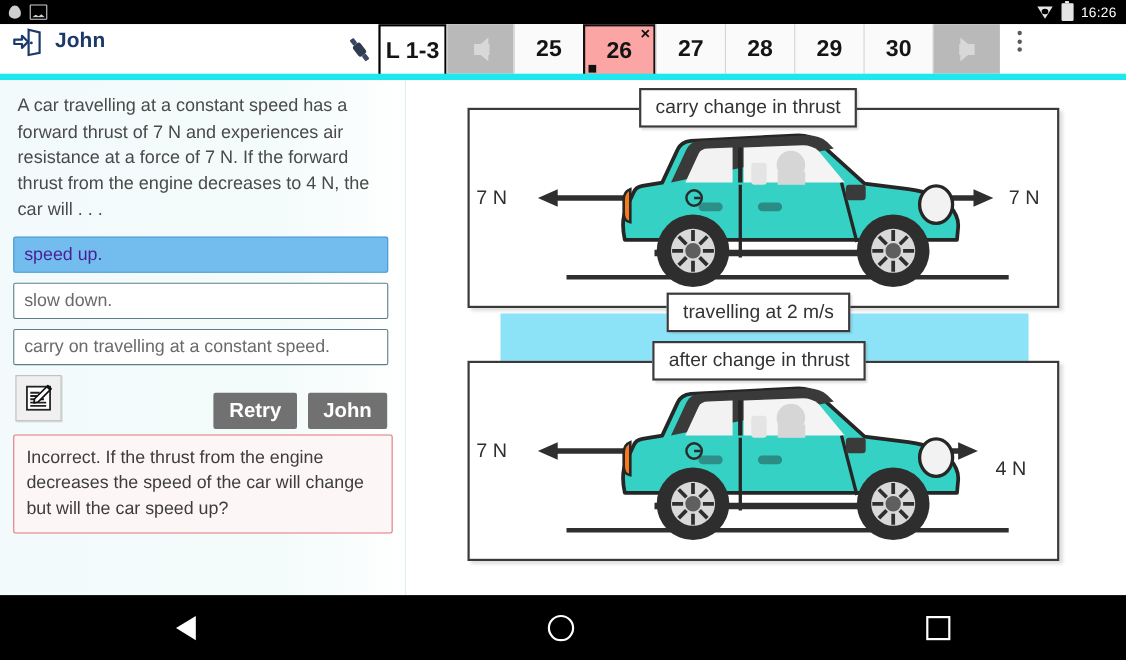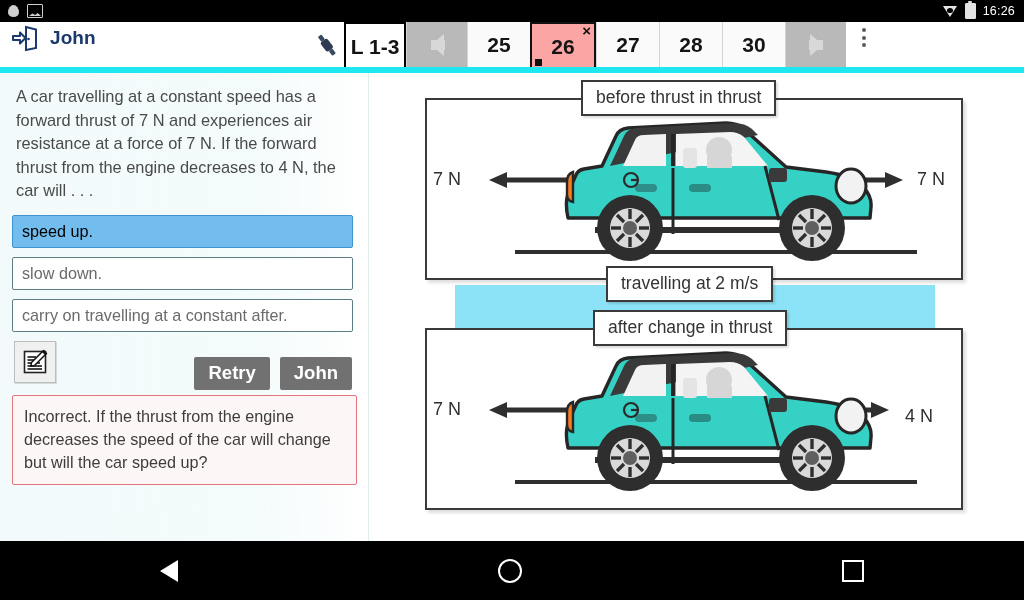--- a/index.html
+++ b/index.html
@@ -81,21 +81,21 @@
   }
   .qtext{
     font-size:16.4px;line-height:23.5px;color:#4a4a4a;margin:2px 0 12px 4px;
   }
   .opt{
     box-sizing:border-box;width:341px;min-height:33px;margin-bottom:9px;
     border:1px solid #5c7f86;background:#ffffff;border-radius:2px;
     display:flex;align-items:center;padding:0 9px;
     font-size:16.2px;color:#6a6a6a;
   }
-  .opt.sel{background:#72bdee;border-color:#3f94cf;color:#000000;}
+  .opt.sel{background:#72bdee;border-color:#3f94cf;color:#4c1d95;}
 
   .actionrow{display:flex;align-items:center;margin:9px 0 0 2px;height:42px;}
   .noteicon{
     width:40px;height:40px;background:#f0f0f0;border:1px solid #bdbdbd;
     box-shadow:1px 1px 0 rgba(0,0,0,.12);
     display:flex;align-items:center;justify-content:center;flex:none;
   }
   .btns{margin-left:auto;display:flex;gap:10px;padding-right:4px;margin-top:24px;}
   .btn{
     background:#717171;color:#ffffff;font-size:18.5px;font-weight:bold;
@@ -185,20 +185,21 @@
         <span class="arr-glyph arr-left"></span>
       </div>
       <div class="pcell">25</div>
       <div class="pcell current">
         <span>26</span>
         <span class="xmark">×</span>
         <span class="dot"></span>
       </div>
       <div class="pcell">27</div>
       <div class="pcell">28</div>
+      <div class="pcell">29</div>
       <div class="pcell">30</div>
       <div class="pcell arrow">
         <span class="arr-glyph arr-right"></span>
       </div>
     </div>
 
     <div class="kebab">
       <i></i>
       <i></i>
       <i></i>
@@ -213,21 +214,21 @@
 
       <div class="qtext">A car travelling at a constant speed has a forward thrust of 7 N and experiences air resistance at a force of 7 N. If the forward thrust from the engine decreases to 4 N, the car will . . .</div>
 
       <div class="opt sel">
         <span>speed up.</span>
       </div>
       <div class="opt">
         <span>slow down.</span>
       </div>
       <div class="opt">
-        <span>carry on travelling at a constant after.</span>
+        <span>carry on travelling at a constant speed.</span>
       </div>
 
       <div class="actionrow">
         <div class="noteicon">
           <svg width="28" height="28" viewBox="0 0 28 28">
             <rect x="3.5" y="3.5" width="21" height="21" fill="#ffffff" stroke="#222" stroke-width="1.6"></rect>
             <g stroke="#222" stroke-width="1.7">
               <line x1="6.5" y1="9" x2="15" y2="9"></line>
               <line x1="6.5" y1="12" x2="14" y2="12"></line>
               <line x1="6.5" y1="15" x2="19" y2="15"></line>
@@ -378,24 +379,24 @@
               <line x1="366" y1="128" x2="376" y2="128"></line>
                 <line x1="394" y1="128" x2="404" y2="128"></line>
               <line x1="372" y1="115" x2="379" y2="122"></line>
                 <line x1="391" y1="134" x2="398" y2="141"></line>
               <line x1="372" y1="141" x2="379" y2="134"></line>
                 <line x1="391" y1="122" x2="398" y2="115"></line>
             </g>
           </g>
         </svg>
         <span class="forcelab" style="left:6px;top:69px;">7 N</span>
-        <span class="forcelab" style="left:478px;top:76px;">4 N</span>
-      </div>
-
-      <div class="dlabel lab-before">before thrust in thrust</div>
+        <span class="forcelab" style="left:478px;top:86px;">4 N</span>
+      </div>
+
+      <div class="dlabel lab-before">carry change in thrust</div>
       <div class="dlabel lab-speed">travelling at 2 m/s</div>
       <div class="dlabel lab-after">after change in thrust</div>
     </div>
   </div>
 
   <div class="navbar">
     <span class="nav-back"></span>
     <span class="nav-home"></span>
     <span class="nav-rec"></span>
   </div>

